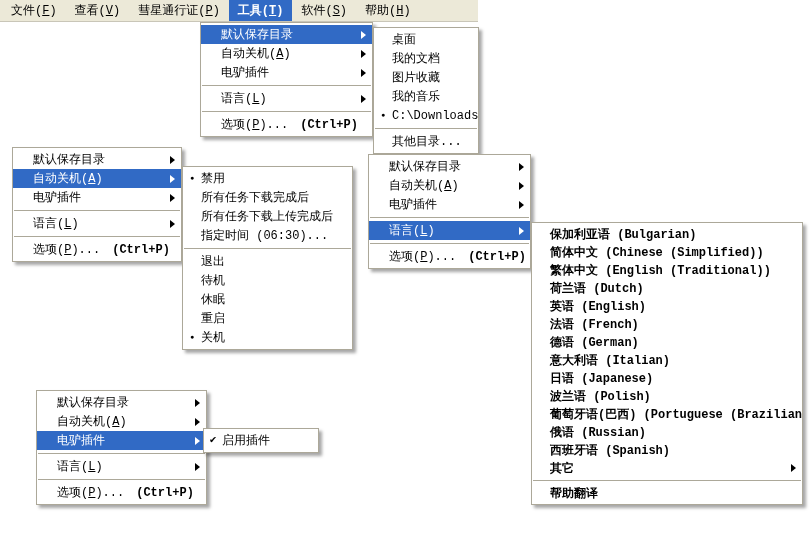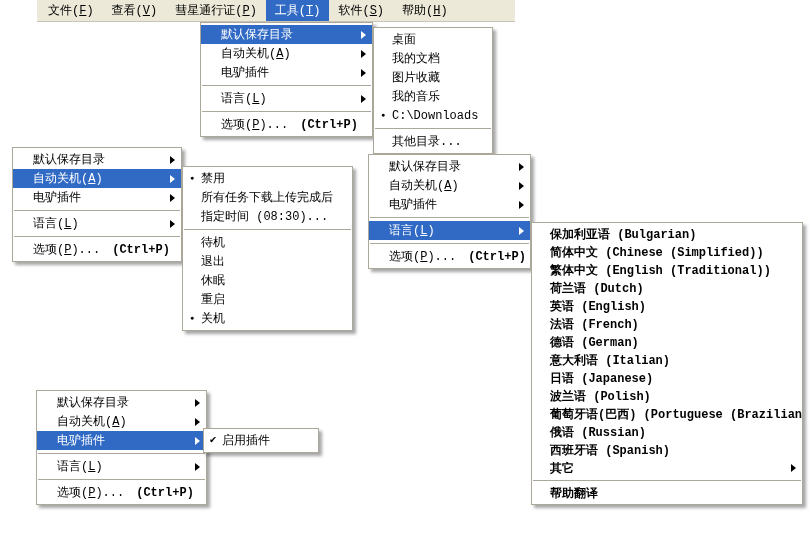--- a/index.html
+++ b/index.html
@@ -12,27 +12,27 @@
     width:811px;height:533px;position:relative;background:#fff;
     font-family:"Liberation Mono","DejaVu Sans Mono",monospace;
     font-size:12px;color:var(--fg);overflow:hidden;
   }
   u{text-decoration:underline;text-underline-offset:1px;}
 
   
   .menubar{
     position:absolute;left:0;top:0;width:478px;height:22px;
     background:var(--bar-bg);border-bottom:1px solid #C9C6B8;
-    display:flex;align-items:stretch;padding-left:2px;margin-left:37px;
+    display:flex;align-items:stretch;padding-left:2px;
   }
   .menubar .mitem{
     display:flex;align-items:center;height:auto;padding:0 9px;
     white-space:nowrap;position:relative;
   }
-  .menubar .mitem.hl{background:var(--hl-bg);color:var(--hl-fg);}
+  .menubar .mitem.hl{background:var(--hl-bg);color:var(--hl-fg);font-weight:bold;}
 
   
   .menu-panel{
     position:absolute;background:var(--menu-bg);
     border:1px solid var(--bd);padding:2px 0;
     box-shadow:3px 3px 3px rgba(0,0,0,.35);
   }
   .mitem{
     display:flex;align-items:center;height:19px;position:relative;
     padding-right:18px;white-space:nowrap;overflow:hidden;cursor:default;
@@ -45,21 +45,21 @@
   .sc{margin-left:auto;padding-left:12px;font-weight:bold;}
   .arr{
     position:absolute;right:6px;top:50%;transform:translateY(-50%);
     width:0;height:0;border-left:5px solid currentColor;
     border-top:4px solid transparent;border-bottom:4px solid transparent;
   }
   .msep{border-top:1px solid var(--sep);margin:3px 1px;}
 
   
   #p-tools1  {left:200px;top:22px; width:173px;}
-  #p-savedir {left:373px;top:27px; width:120px;}
+  #p-savedir {left:373px;top:27px; width:106px;}
   #p-tools2  {left:12px; top:147px;width:170px;}
   #p-shutdown{left:182px;top:166px;width:171px;}
   #p-tools3  {left:368px;top:154px;width:163px;}
   #p-language{left:531px;top:222px;width:272px;font-weight:bold;}
   #p-tools4  {left:36px; top:390px;width:171px;}
   #p-plugin  {left:203px;top:428px;width:116px;}
   #p-language .mitem{height:18px;}
   #p-savedir .mitem{padding-right:6px;}
   #p-savedir .gut,#p-shutdown .gut,#p-plugin .gut,#p-language .gut{flex:0 0 18px;width:18px;}
 </style>
@@ -173,34 +173,38 @@
       <span class="sc">(Ctrl+P)</span>
     </div>
   </div>
 <div class="menu-panel" id="p-shutdown">
     <div class="mitem">
       <span class="gut radio">●</span>
       <span class="lab">禁用</span>
     </div>
     <div class="mitem">
       <span class="gut"></span>
+      <span class="lab">所有任务下载完成后</span>
+    </div>
+    <div class="mitem">
+      <span class="gut"></span>
       <span class="lab">所有任务下载上传完成后</span>
     </div>
     <div class="mitem">
       <span class="gut"></span>
-      <span class="lab">指定时间 (08:30)...</span>
-    </div>
-    <div class="msep"></div>
+      <span class="lab">指定时间 (06:30)...</span>
+    </div>
+    <div class="msep"></div>
+    <div class="mitem">
+      <span class="gut"></span>
+      <span class="lab">退出</span>
+    </div>
     <div class="mitem">
       <span class="gut"></span>
       <span class="lab">待机</span>
-    </div>
-    <div class="mitem">
-      <span class="gut"></span>
-      <span class="lab">退出</span>
     </div>
     <div class="mitem">
       <span class="gut"></span>
       <span class="lab">休眠</span>
     </div>
     <div class="mitem">
       <span class="gut"></span>
       <span class="lab">重启</span>
     </div>
     <div class="mitem">

